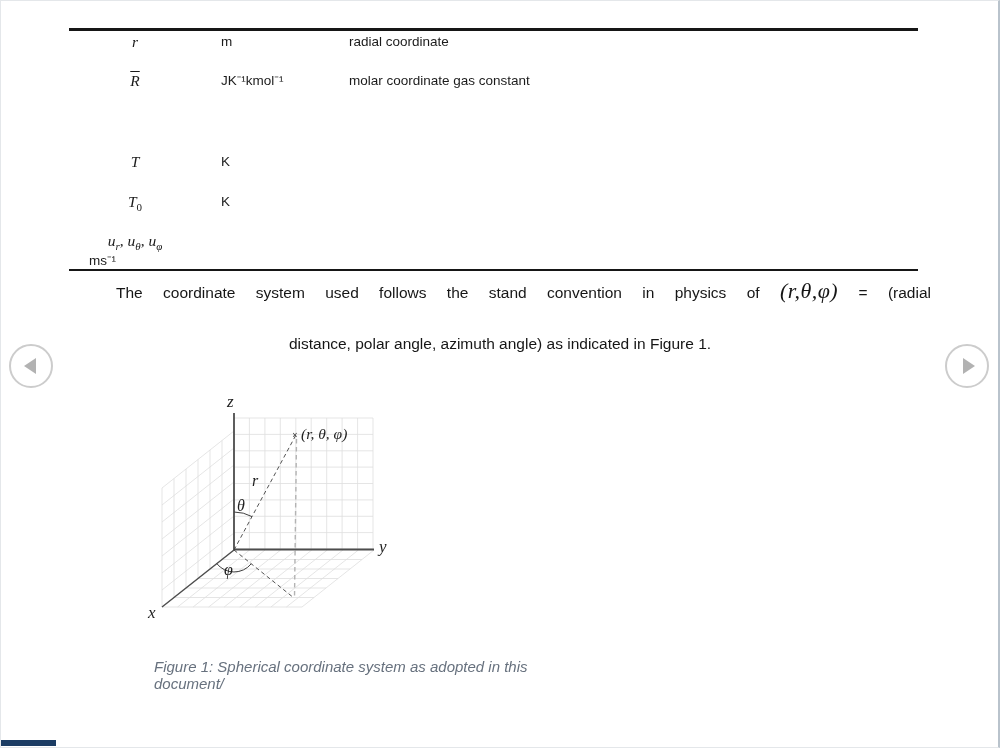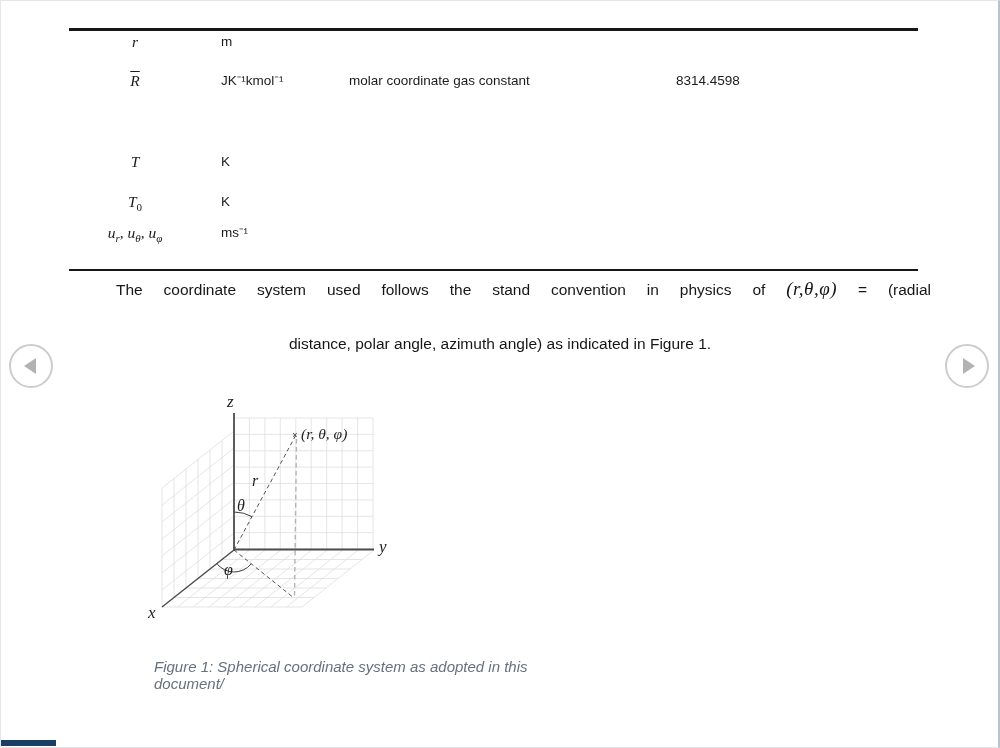--- a/index.html
+++ b/index.html
@@ -12,36 +12,36 @@
   #rule-top{top:27px;height:2.5px;}
   #rule-bottom{top:268px;height:2px;}
 
   
   #symrows{position:absolute;left:68px;top:0;width:849px;height:268px;}
   .trow{position:absolute;left:0;width:849px;display:flex;height:20px;line-height:20px;}
   .trow:nth-of-type(1){top:31px;}
   .trow:nth-of-type(2){top:70px;}
   .trow:nth-of-type(3){top:151px;}
   .trow:nth-of-type(4){top:191px;}
-  .trow:nth-of-type(5){top:222px;}
+  .trow:nth-of-type(5){top:230px;flex-direction:column;}
   .cell{white-space:nowrap;}
   .sym{width:132px;text-align:center;font-family:"Liberation Serif",serif;font-style:italic;font-size:15.5px;}
   .sym sub{font-size:11px;line-height:0;}
   .sym .it{font-style:italic;}
   .sym .up{font-style:normal;}
   .sym .ol{text-decoration:overline;}
   .unit{width:128px;margin-left:20px;font-size:13.5px;font-style:normal;}
   .desc{width:327px;font-size:13.5px;}
   .val{flex:1;font-size:13.5px;}
 
   
   .para{position:absolute;left:68px;width:862px;font-size:15.5px;color:#161616;}
   #pline1{top:277px;text-align:justify;text-align-last:justify;text-indent:47px;}
   #pline2{top:334px;text-align:center;}
-  .math{font-family:"Liberation Serif",serif;font-style:italic;font-size:19px;letter-spacing:.5px;}
+  .math{font-family:"Liberation Serif",serif;font-style:italic;font-size:22px;letter-spacing:.5px;}
 
   
   .navbtn{position:absolute;top:343px;width:44px;height:44px;border:2px solid #cccccc;border-radius:50%;
           background:#fff;box-sizing:border-box;display:flex;align-items:center;justify-content:center;cursor:pointer;}
   #prevbtn{left:8px;}
   #nextbtn{left:944px;}
   .tri{width:0;height:0;border-top:8px solid transparent;border-bottom:8px solid transparent;}
   .tri-left{border-right:12px solid #b2b2b2;margin-right:3px;}
   .tri-right{border-left:12px solid #b2b2b2;margin-left:3px;}
 
@@ -56,27 +56,27 @@
 </head>
 <body>
 
 <div id="page">
 
   <div id="rule-top" class="rule"></div>
   <div id="symrows">
       <div class="trow">
         <div class="cell sym"><span class="it">r</span></div>
         <div class="cell unit">m</div>
+        <div class="cell desc">radial coordinate</div>
         <div class="cell val"></div>
       </div>
       <div class="trow">
         <div class="cell sym"><span class="it ol">R</span></div>
         <div class="cell unit">JK⁻¹kmol⁻¹</div>
         <div class="cell desc">molar coordinate gas constant</div>
-        <div class="cell val">8314.4598</div>
       </div>
       <div class="trow">
         <div class="cell sym"><span class="it">T</span></div>
         <div class="cell unit">K</div>
         <div class="cell val"></div>
       </div>
       <div class="trow">
         <div class="cell sym"><span class="it">T</span><sub class="up">0</sub></div>
         <div class="cell unit">K</div>
         <div class="cell val"></div>

